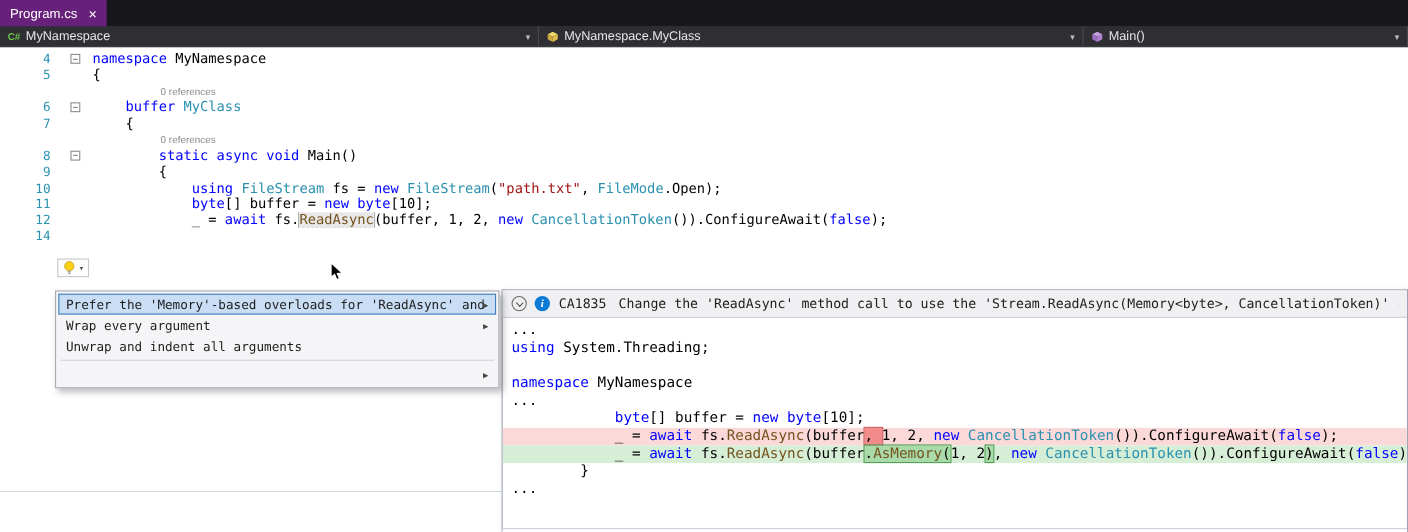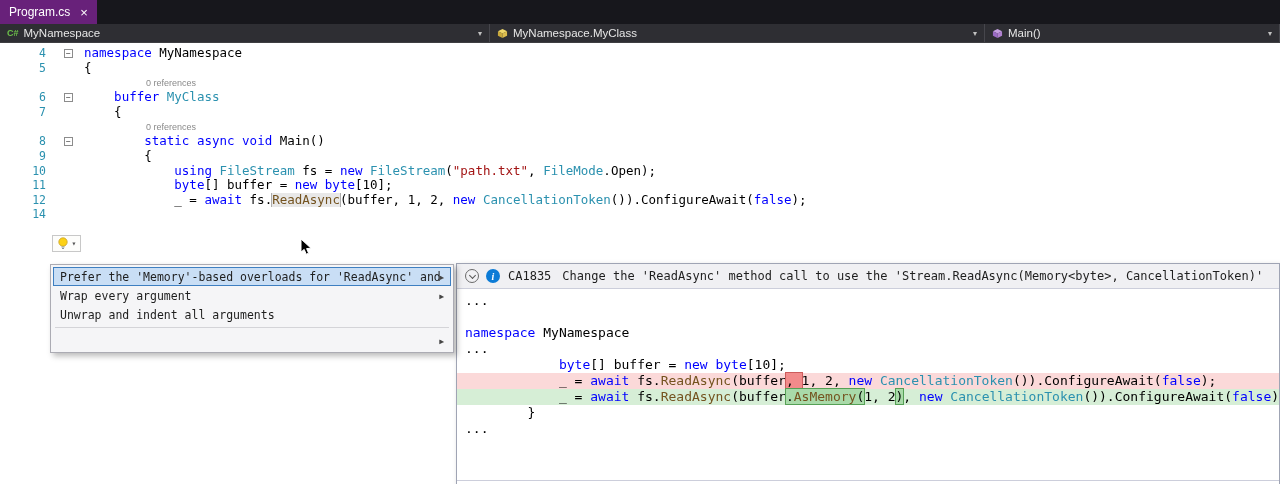--- a/index.html
+++ b/index.html
@@ -212,20 +212,21 @@
       <div class="pv-head">
         <span class="pv-collapse">
             <i class="chev-shape"></i>
           </span>
         <span class="pv-info">i</span>
         <span class="pv-code">CA1835</span>
         <span class="pv-msg">Change the 'ReadAsync' method call to use the 'Stream.ReadAsync(Memory&lt;byte&gt;, CancellationToken)' overload</span>
       </div>
       <div class="pv-body" id="preview-rows">
           <div class="pv-row"><span class="pl">...</span></div>
+          <div class="pv-row"><span class="kw">using</span><span class="pl"> System.Threading;</span></div>
           <div class="pv-row"></div>
           <div class="pv-row"><span class="kw">namespace</span><span class="pl"> MyNamespace</span></div>
           <div class="pv-row"><span class="pl">...</span></div>
           <div class="pv-row"><span class="pl">            </span><span class="kw">byte</span><span class="pl">[] buffer = </span><span class="kw">new</span><span class="pl"> </span><span class="kw">byte</span><span class="pl">[10];</span></div>
           <div class="pv-row bg-del"><span class="pl">            _ = </span><span class="kw">await</span><span class="pl"> fs.</span><span class="meth">ReadAsync</span><span class="pl">(buffer</span><span class="box del"><span class="pl">, </span></span><span class="pl">1, 2, </span><span class="kw">new</span><span class="pl"> </span><span class="type">CancellationToken</span><span class="pl">()).ConfigureAwait(</span><span class="kw">false</span><span class="pl">);</span></div>
           <div class="pv-row bg-add"><span class="pl">            _ = </span><span class="kw">await</span><span class="pl"> fs.</span><span class="meth">ReadAsync</span><span class="pl">(buffer</span><span class="box add"><span class="pl">.</span><span class="meth">AsMemory</span><span class="pl">(</span></span><span class="pl">1, 2</span><span class="box add"><span class="pl">)</span></span><span class="pl">, </span><span class="kw">new</span><span class="pl"> </span><span class="type">CancellationToken</span><span class="pl">()).ConfigureAwait(</span><span class="kw">false</span><span class="pl">);</span></div>
           <div class="pv-row"><span class="pl">        }</span></div>
           <div class="pv-row"><span class="pl">...</span></div>
         </div>
       <div class="pv-foot">

